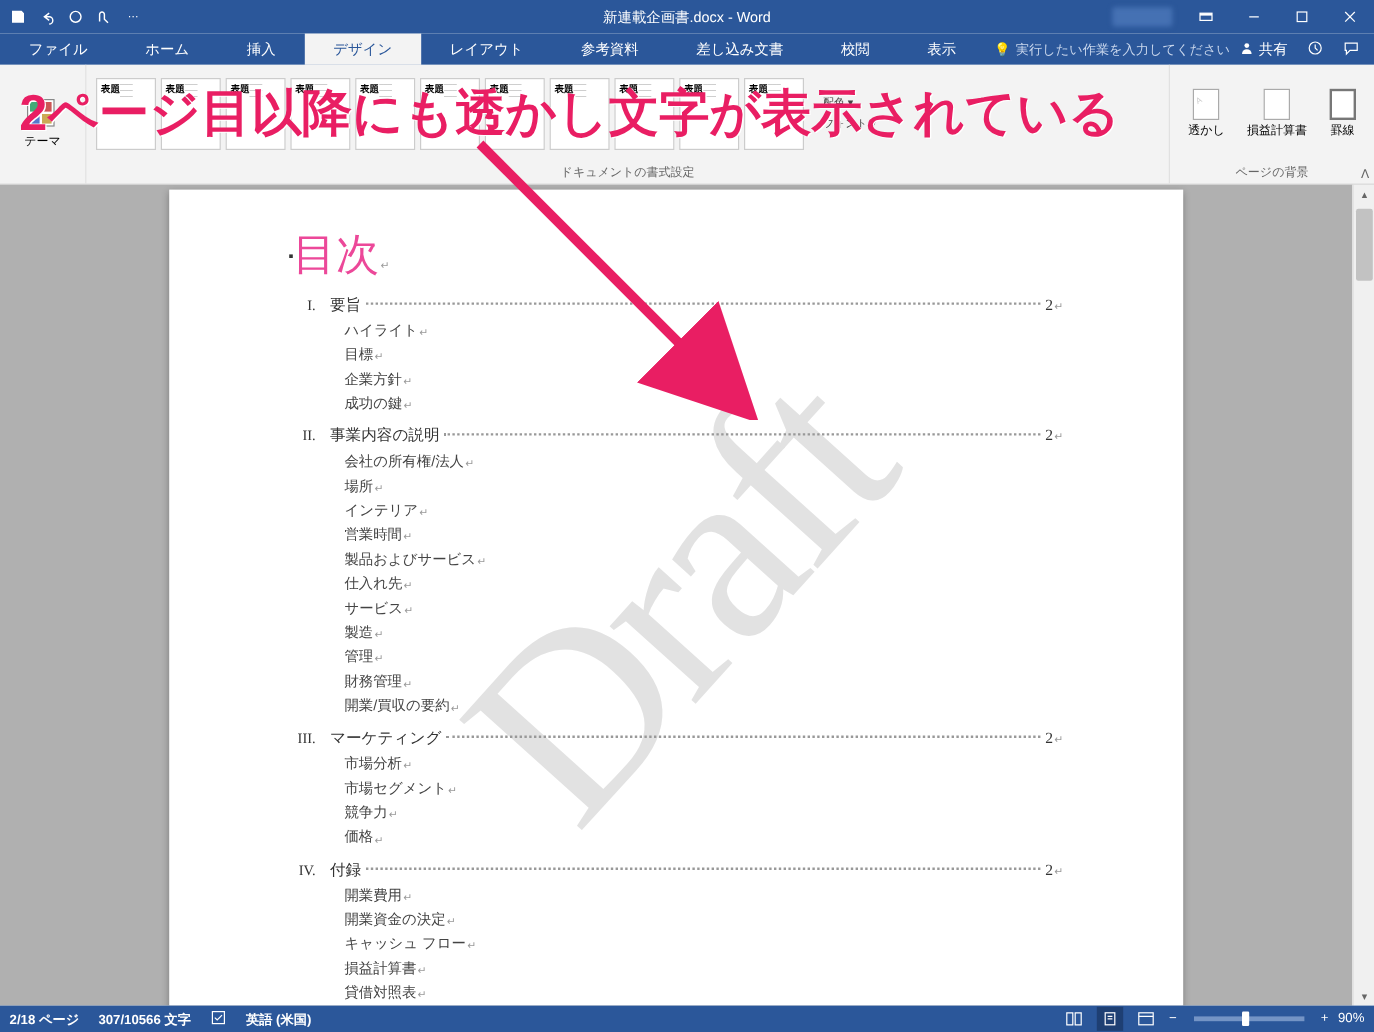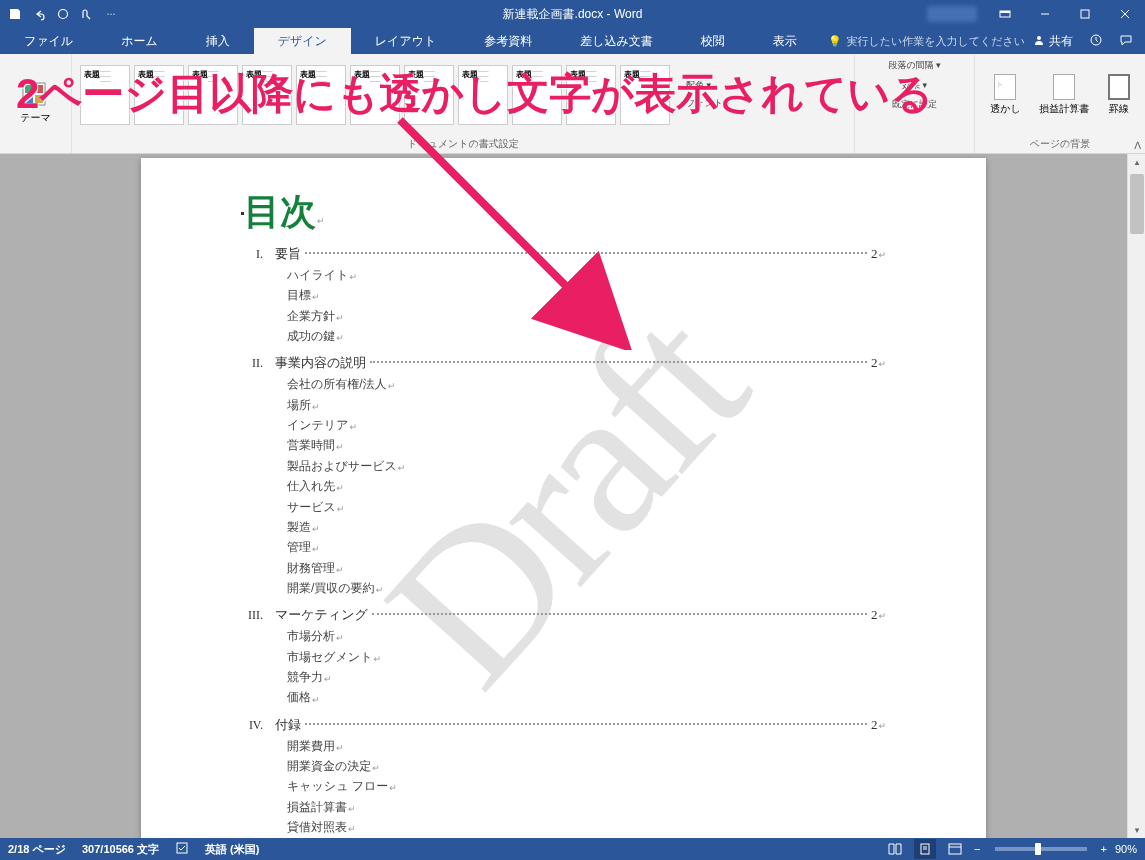--- a/index.html
+++ b/index.html
@@ -26,21 +26,21 @@
 .theme-thumb .t2 { height: 2px; margin: 1px 0; }
 .ribbon-text-btn { font-size: 9px; color: #444; padding: 2px 4px; cursor: pointer; line-height: 1.3; }
 .ribbon-collapse { position: absolute; right: 4px; bottom: 2px; font-size: 10px; color: #666; cursor: pointer; }
 .doc-area { position: absolute; top: 154px; bottom: 22px; left: 0; right: 18px; background: #b0b0b0; overflow: hidden; display: flex; justify-content: center; }
 .vscroll { position: absolute; top: 154px; bottom: 22px; right: 0; width: 18px; background: #f0f0f0; border-left: 1px solid #ddd; }
 .vscroll-thumb { position: absolute; top: 20px; width: 14px; left: 2px; height: 60px; background: #c2c2c2; border-radius: 2px; cursor: pointer; }
 .vscroll-arrow { position: absolute; width: 18px; height: 16px; display: flex; align-items: center; justify-content: center; font-size: 9px; color: #666; cursor: pointer; }
 .page { width: 845px; background: #fff; box-shadow: 0 2px 6px rgba(0,0,0,0.3); position: relative; padding: 30px 100px 30px 100px; overflow: hidden; margin-top: 4px; height: 100%; }
 .watermark { position: absolute; left: 50%; top: 50%; transform: translate(-50%, -50%) rotate(-48deg); font-size: 210px; color: #e2e2e2; z-index: 0; font-family: Georgia, serif; white-space: nowrap; letter-spacing: -8px; }
 .page-content { position: relative; z-index: 1; }
-.toc-title { color: #15803d; font-size: 36px; font-weight: bold; font-family: "Yu Gothic", sans-serif; margin-left: -10px; margin-bottom: 26px; }
+.toc-title { color: #ec4899; font-size: 36px; font-weight: normal; font-family: "Yu Gothic", sans-serif; margin-left: -10px; margin-bottom: 26px; }
 .toc-bullet { display:inline-block; width:3px; height:3px; background:#333; vertical-align:middle; margin-right:10px; position:relative; top:-6px;}
 .toc-list { font-size: 13px; color: #333; line-height: 1.65; }
 .toc-row { display: flex; align-items: baseline; margin-top: 6px; }
 .toc-num { width: 34px; text-align: right; padding-right: 12px; font-family: Georgia, serif; font-size: 12px; }
 .toc-label { flex: 0 0 auto; }
 .toc-dots { flex: 1; border-bottom: 2px dotted #999; transform: translateY(-4px); margin: 0 4px; }
 .toc-pg { flex: 0 0 auto; font-family: Georgia, serif; }
 .toc-mark { color: #999; font-size: 9px; margin-left: 1px; }
 .toc-sub { margin-left: 46px; font-size: 12px; color: #444; line-height: 1.7; }
 .toc-sub div { display: flex; align-items: flex-end; }
@@ -216,28 +216,20 @@
             <div style="font-size:5px;color:#888;line-height:1">───<br>───<br>───</div>
           </div>
         </div>
       <div style="display:flex;flex-direction:column;gap:2px;margin-left:8px">
         <div class="ribbon-text-btn">配色 ▾</div>
         <div class="ribbon-text-btn">フォント ▾</div>
       </div>
     </div>
     <div class="ribbon-group-label">ドキュメントの書式設定</div>
   </div>
-  <div class="ribbon-group" style="width:120px">
-    <div class="ribbon-group-content" style="flex-direction:column;font-size:9px;color:#444">
-      <div class="ribbon-text-btn">段落の間隔 ▾</div>
-      <div class="ribbon-text-btn">効果 ▾</div>
-      <div class="ribbon-text-btn">既定に設定</div>
-    </div>
-    <div class="ribbon-group-label"></div>
-  </div>
   <div class="ribbon-group" style="width:170px;border-right:none">
     <div class="ribbon-group-content" style="justify-content:space-around">
       <div style="text-align:center;cursor:pointer;font-size:10px"><div style="width:22px;height:26px;border:1px solid #aaa;margin:0 auto 2px;background:#fff;position:relative">
             <span style="position:absolute;top:6px;left:2px;transform:rotate(-30deg);font-size:7px;color:#ccc">A</span>
           </div><span>透かし</span></div>
       <div style="text-align:center;cursor:pointer;font-size:10px"><div style="width:22px;height:26px;border:1px solid #aaa;margin:0 auto 2px;background:#fff"></div><span>損益計算書</span></div>
       <div style="text-align:center;cursor:pointer;font-size:10px"><div style="width:22px;height:26px;border:2px solid #777;margin:0 auto 2px;background:#fff"></div><span>罫線</span></div>
     </div>
     <div class="ribbon-group-label">ページの背景</div>
   </div>

